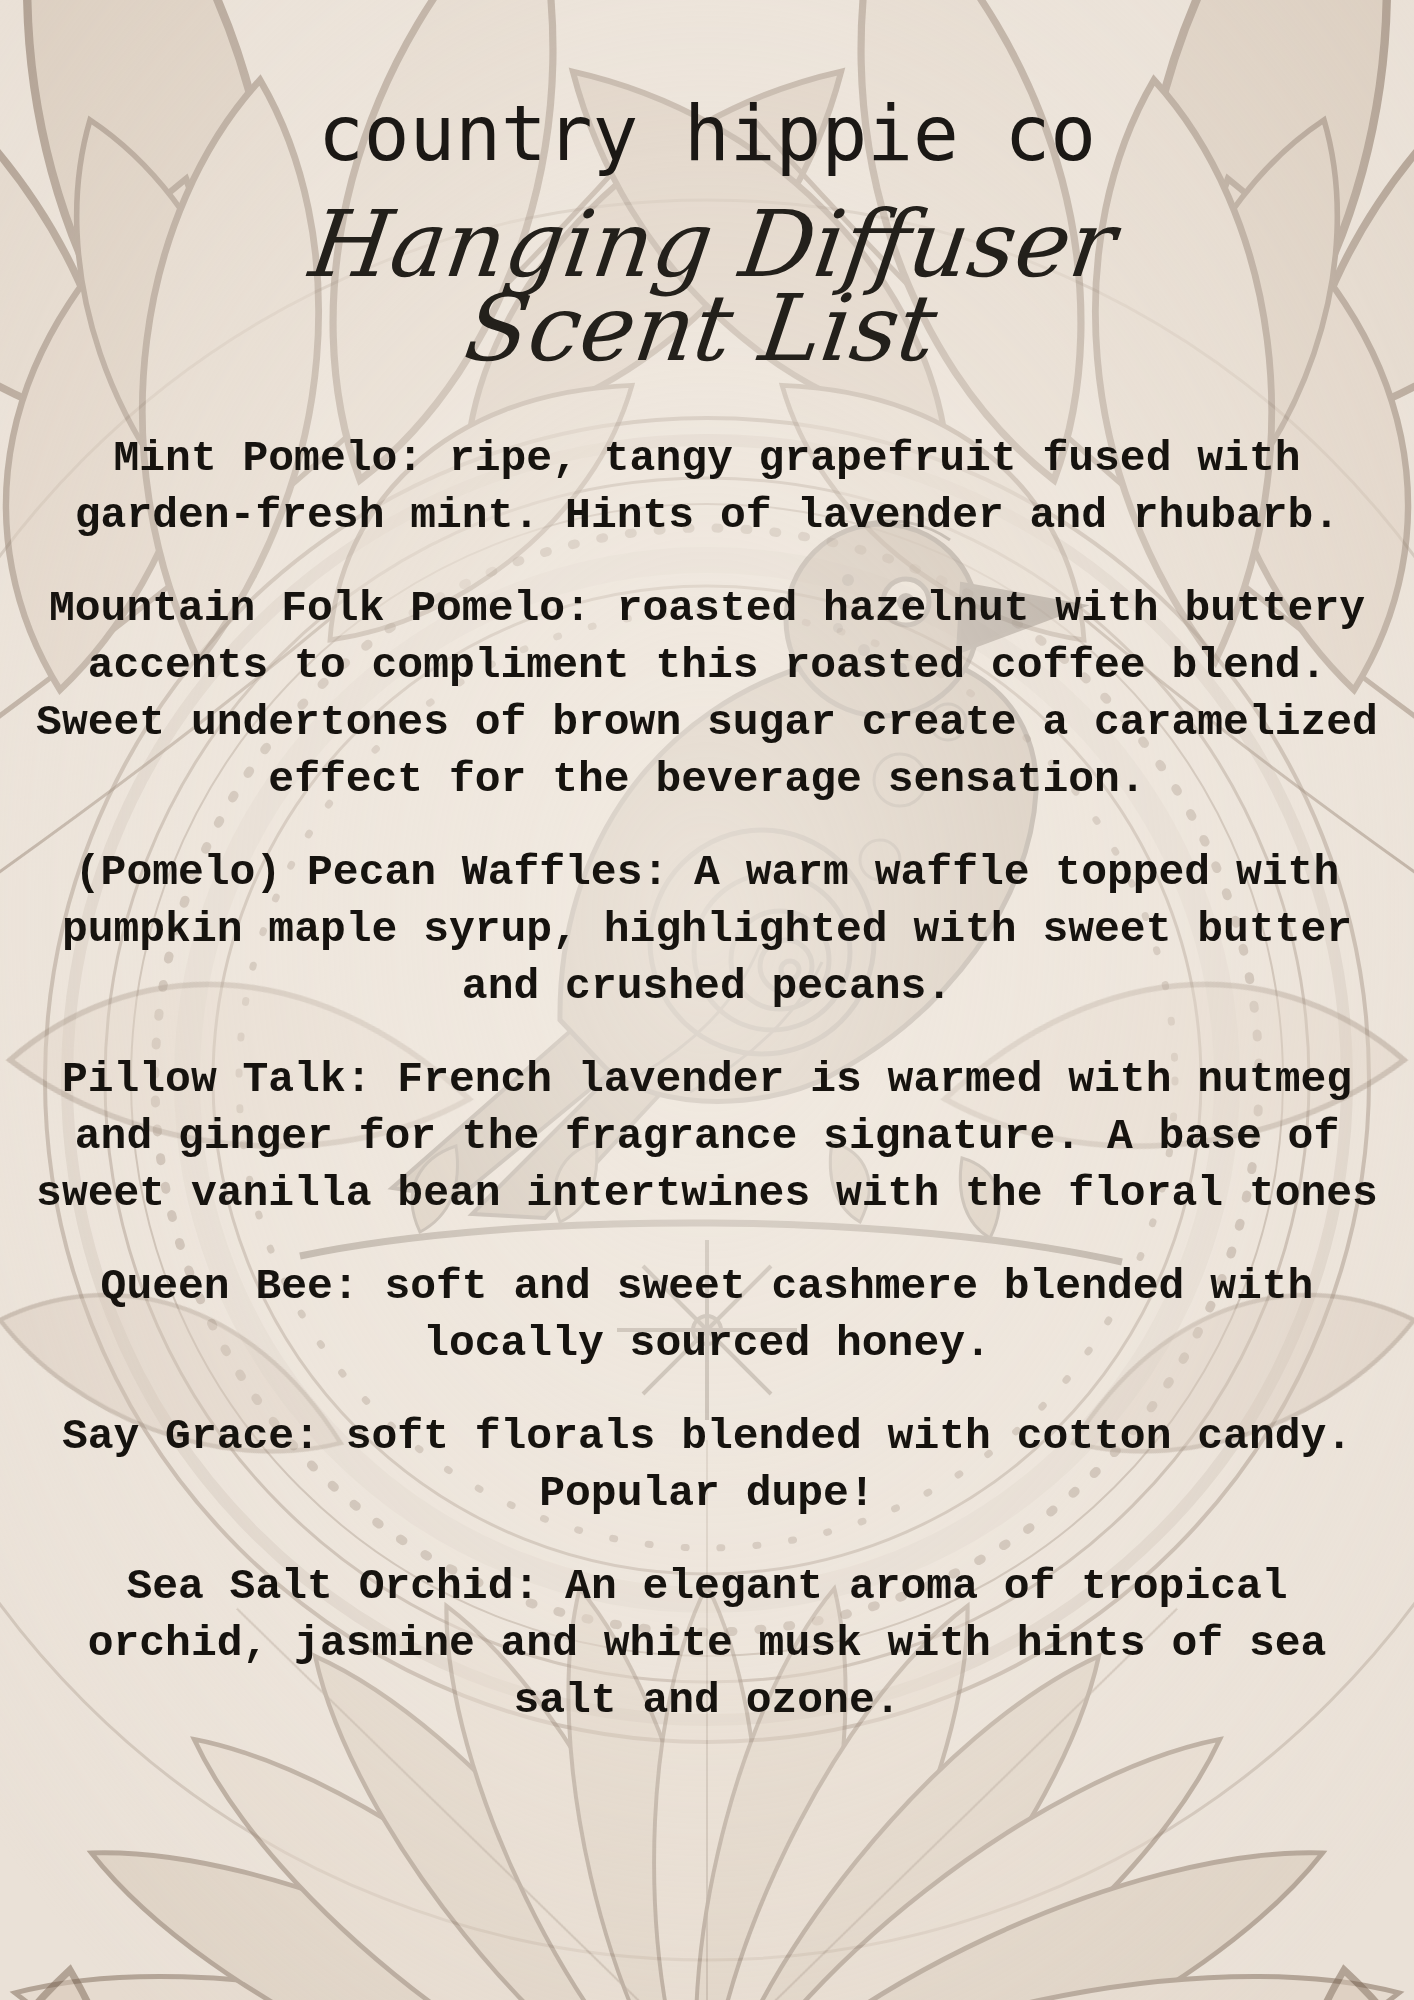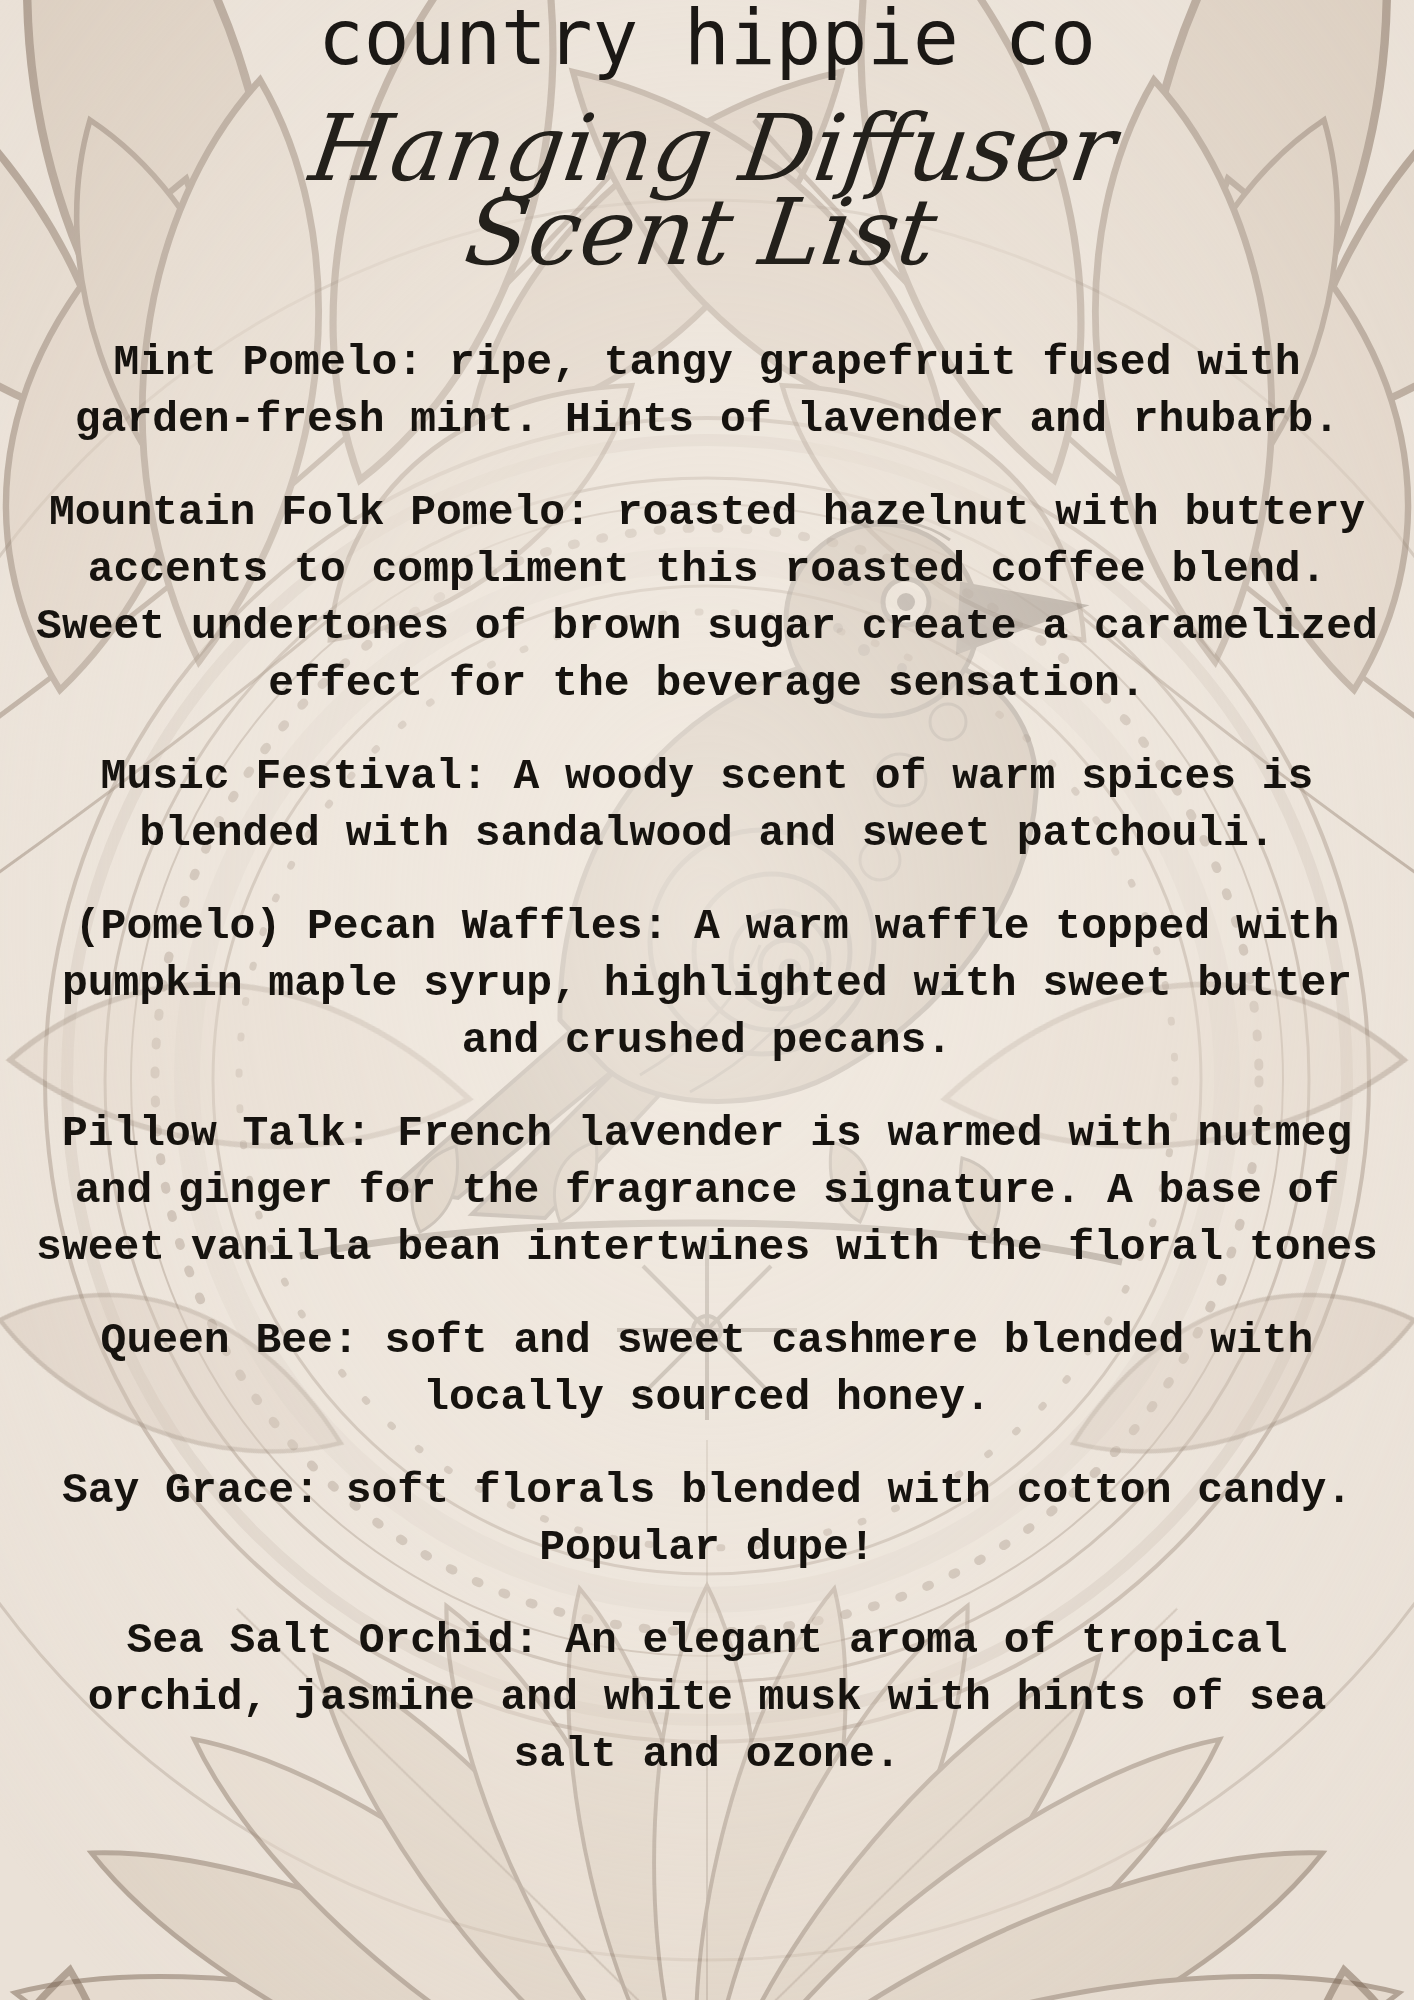--- a/index.html
+++ b/index.html
@@ -11,20 +11,21 @@
     overflow:hidden;
     font-family:"Liberation Mono",monospace;
   }
   .bg{position:absolute;left:0;top:0;width:1414px;height:2000px;}
   .content{
     position:absolute;left:0;top:0;width:1414px;height:2000px;
     text-align:center;color:#16130f;
   }
   .brand{
     margin:0;
+    padding-top:96px;
     font-family:"DejaVu Sans Mono",monospace;
     font-weight:400;
     font-size:76px;
     line-height:1.0;
     color:#1b1815;
   }
   .script{
     margin-top:28px;
     font-family:"DejaVu Serif","Liberation Serif",serif;
     font-style:italic;
@@ -215,21 +216,20 @@
     <h1 class="brand">country hippie co</h1>
 
     <div class="script">
       <div class="line1">Hanging Diffuser</div>
       <div class="line2">Scent List</div>
     </div>
 
     <div class="scents">
       <p class="scent"><span>Mint Pomelo:</span> <span>ripe, tangy grapefruit fused with garden-fresh mint. Hints of lavender and rhubarb.</span></p>
       <p class="scent"><span>Mountain Folk Pomelo:</span> <span>roasted hazelnut with buttery accents to compliment this roasted coffee blend. Sweet undertones of brown sugar create a caramelized effect for the beverage sensation.</span></p>
-      <p class="scent"><span>Music Festival:</span> <span>A woody scent of warm spices is blended with sandalwood and sweet patchouli.</span></p>
       <p class="scent"><span>(Pomelo) Pecan Waffles:</span> <span>A warm waffle topped with pumpkin maple syrup, highlighted with sweet butter and crushed pecans.</span></p>
       <p class="scent"><span>Pillow Talk:</span> <span>French lavender is warmed with nutmeg and ginger for the fragrance signature. A base of sweet vanilla bean intertwines with the floral tones</span></p>
       <p class="scent"><span>Queen Bee:</span> <span>soft and sweet cashmere blended with locally sourced honey.</span></p>
       <p class="scent"><span>Say Grace:</span> <span>soft florals blended with cotton candy. Popular dupe!</span></p>
       <p class="scent"><span>Sea Salt Orchid:</span> <span>An elegant aroma of tropical orchid, jasmine and white musk with hints of sea salt and ozone.</span></p>
     </div>
 
 
   </div>
 </div>

